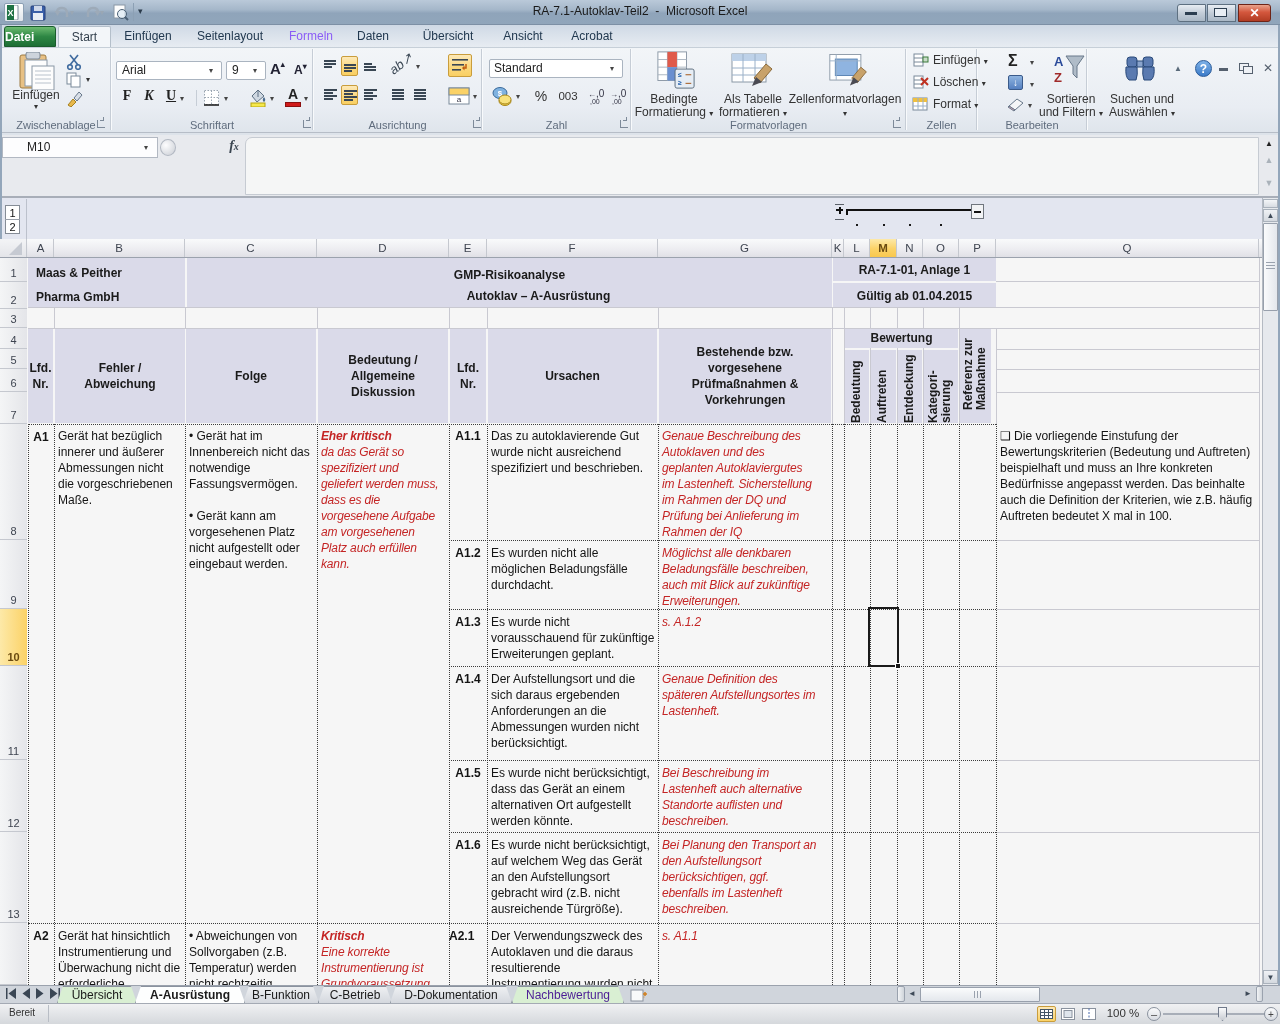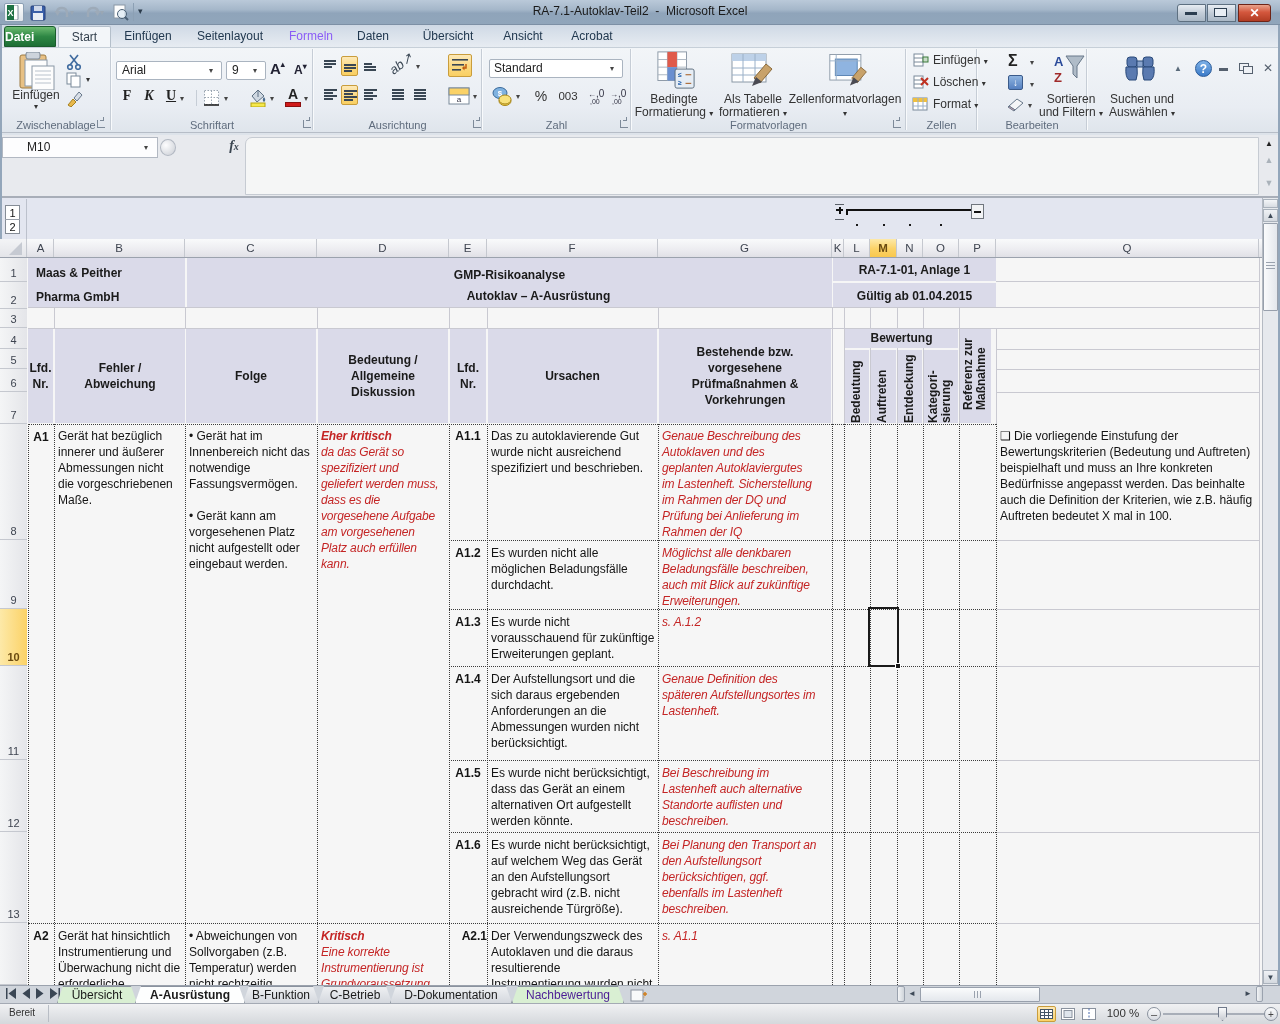--- a/index.html
+++ b/index.html
@@ -536,21 +536,21 @@
 <div class="abs cellt b" style="left:28px;top:928px;width:26px;text-align:center;">A2</div>
 <div class="abs cellt " style="left:58px;top:428px;width:126px;text-align:left;">Gerät hat bezüglich<br>innerer und äußerer<br>Abmessungen nicht<br>die vorgeschriebenen<br>Maße.</div>
 <div class="abs cellt " style="left:189px;top:428px;width:127px;text-align:left;">• Gerät hat im<br>Innenbereich nicht das<br>notwendige<br>Fassungsvermögen.<br><br>• Gerät kann am<br>vorgesehenen Platz<br>nicht aufgestellt oder<br>eingebaut werden.</div>
 <div class="abs cellt red i" style="left:321px;top:428px;width:127px;text-align:left;"><span class="b">Eher kritisch</span><br>da das Gerät so<br>spezifiziert und<br>geliefert werden muss,<br>dass es die<br>vorgesehene Aufgabe<br>am vorgesehenen<br>Platz auch erfüllen<br>kann.</div>
 <div class="abs cellt b" style="left:449px;top:428px;width:38px;text-align:center;">A1.1</div>
 <div class="abs cellt b" style="left:449px;top:545px;width:38px;text-align:center;">A1.2</div>
 <div class="abs cellt b" style="left:449px;top:614px;width:38px;text-align:center;">A1.3</div>
 <div class="abs cellt b" style="left:449px;top:671px;width:38px;text-align:center;">A1.4</div>
 <div class="abs cellt b" style="left:449px;top:765px;width:38px;text-align:center;">A1.5</div>
 <div class="abs cellt b" style="left:449px;top:837px;width:38px;text-align:center;">A1.6</div>
-<div class="abs cellt b" style="left:449px;top:928px;width:38px;text-align:right;">A2.1</div>
+<div class="abs cellt b" style="left:449px;top:928px;width:38px;text-align:left;">A2.1</div>
 <div class="abs cellt " style="left:491px;top:428px;width:166px;text-align:left;">Das zu autoklavierende Gut<br>wurde nicht ausreichend<br>spezifiziert und beschrieben.</div>
 <div class="abs cellt " style="left:491px;top:545px;width:166px;text-align:left;">Es wurden nicht alle<br>möglichen Beladungsfälle<br>durchdacht.</div>
 <div class="abs cellt " style="left:491px;top:614px;width:166px;text-align:left;">Es wurde nicht<br>vorausschauend für zukünftige<br>Erweiterungen geplant.</div>
 <div class="abs cellt " style="left:491px;top:671px;width:166px;text-align:left;">Der Aufstellungsort und die<br>sich daraus ergebenden<br>Anforderungen an die<br>Abmessungen wurden nicht<br>berücksichtigt.</div>
 <div class="abs cellt " style="left:491px;top:765px;width:166px;text-align:left;">Es wurde nicht berücksichtigt,<br>dass das Gerät an einem<br>alternativen Ort aufgestellt<br>werden könnte.</div>
 <div class="abs cellt " style="left:491px;top:837px;width:166px;text-align:left;">Es wurde nicht berücksichtigt,<br>auf welchem Weg das Gerät<br>an den Aufstellungsort<br>gebracht wird (z.B. nicht<br>ausreichende Türgröße).</div>
 <div class="abs cellt " style="left:491px;top:928px;width:166px;text-align:left;">Der Verwendungszweck des<br>Autoklaven und die daraus<br>resultierende<br>Instrumentierung wurden nicht</div>
 <div class="abs cellt red i" style="left:662px;top:428px;width:168px;text-align:left;">Genaue Beschreibung des<br>Autoklaven und des<br>geplanten Autoklaviergutes<br>im Lastenheft. Sicherstellung<br>im Rahmen der DQ und<br>Prüfung bei Anlieferung im<br>Rahmen der IQ</div>
 <div class="abs cellt red i" style="left:662px;top:545px;width:168px;text-align:left;">Möglichst alle denkbaren<br>Beladungsfälle beschreiben,<br>auch mit Blick auf zukünftige<br>Erweiterungen.</div>
 <div class="abs cellt red i" style="left:662px;top:614px;width:168px;text-align:left;">s. A.1.2</div>

